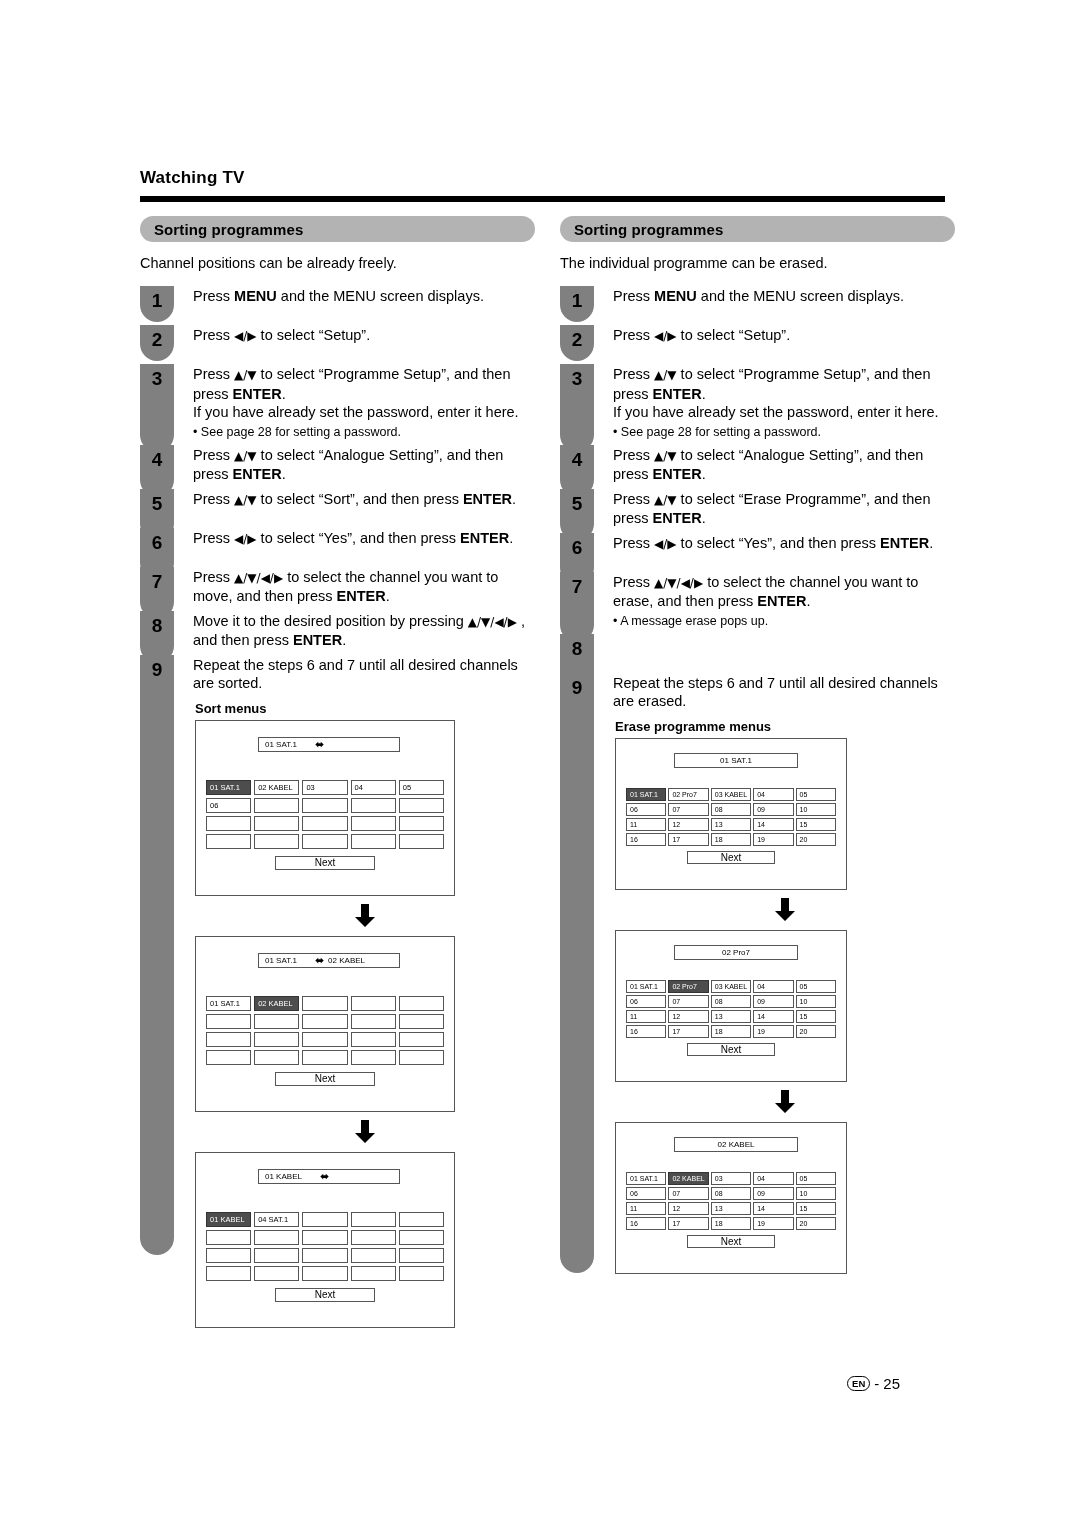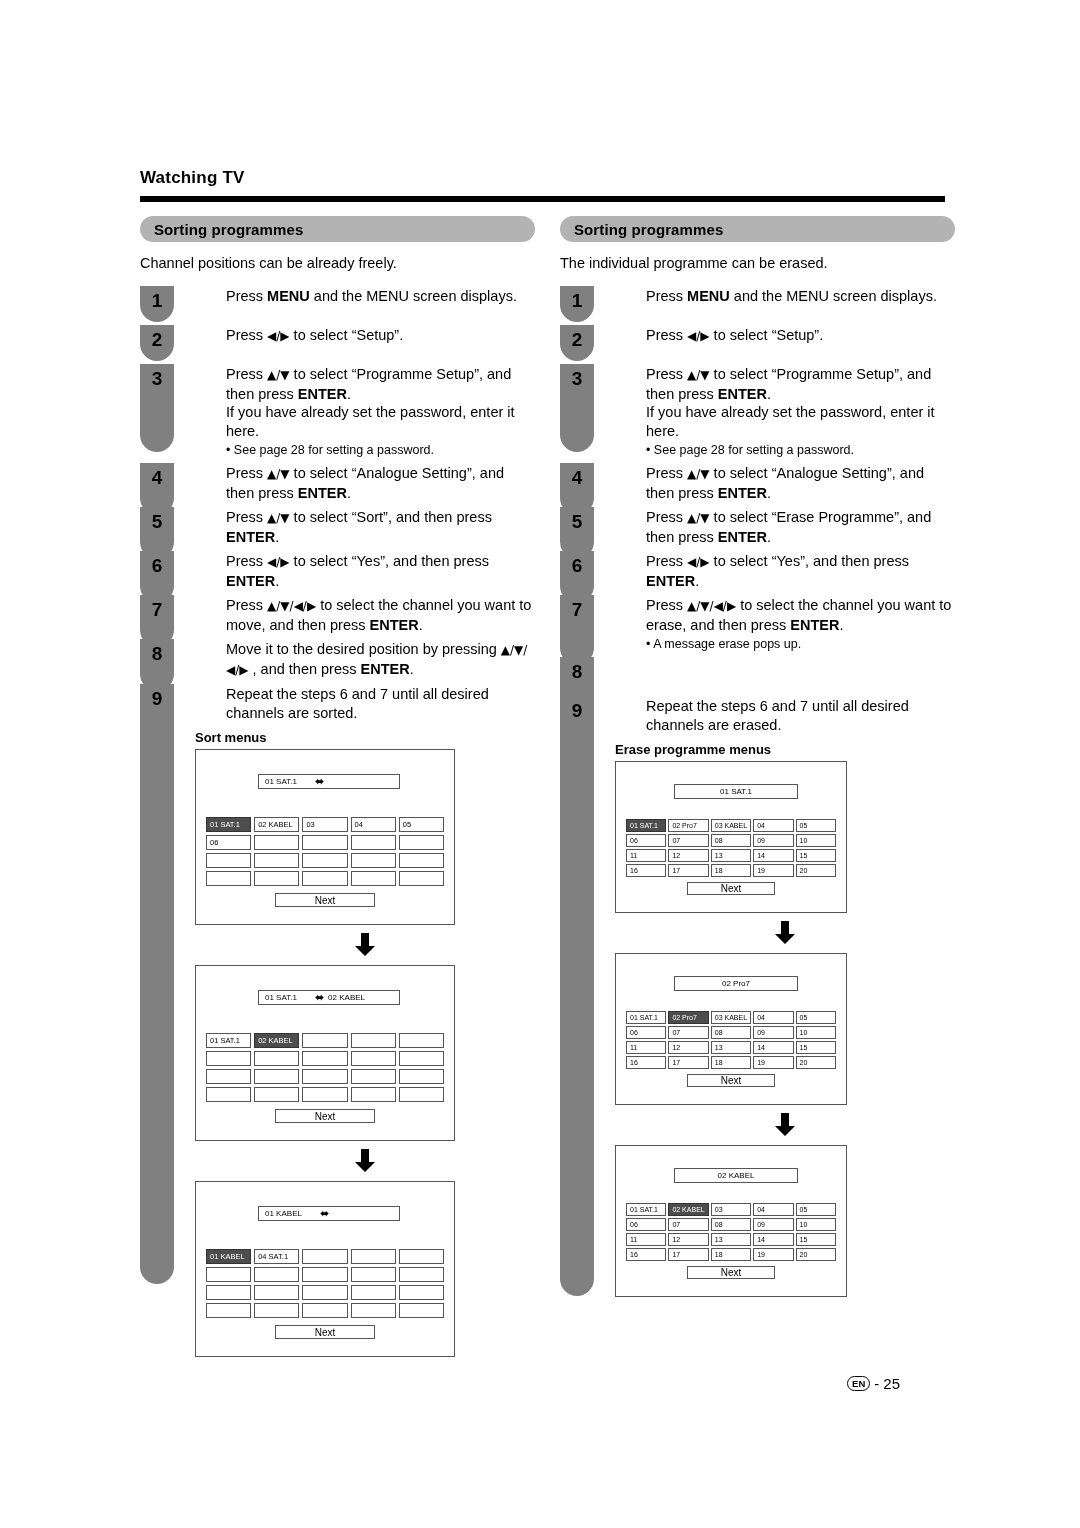--- a/index.html
+++ b/index.html
@@ -60,42 +60,42 @@
     line-height:30px;
     padding-bottom:6px;
     box-sizing:border-box;
   }
   .badge.h1{height:36px;}
   .badge.h2{height:52px;}
   .badge.h3{height:88px;}
   .badge.h4{height:70px;}
   .badge.tall{height:600px;border-radius:0 0 17px 17px;}
   .body{
-    margin-left:86px;
+    margin-left:53px;
     font-size:14.5px;
     line-height:18.5px;
     padding-top:1px;
   }
   .body b{font-weight:bold;}
   .sub{
     font-size:12.5px;line-height:16px;margin-top:1px;
   }
   .sub:before{content:"• ";}
 
   .arr{font-family:"DejaVu Sans",sans-serif;font-size:12px;letter-spacing:0px;}
 
   
   .diagram-wrap{position:relative;margin-left:55px;margin-top:8px;}
   .diagram-caption{
     text-align:left;font-size:13px;font-weight:bold;margin-bottom:4px;
   }
   .screen{
     border:1px solid #555;
     background:#fff;
-    padding:20px 10px 8px 10px;
+    padding:12px 10px 8px 10px;
     box-sizing:border-box;
   }
   .screen.sort{width:260px;height:176px;}
   .screen.erase{width:232px;height:152px;}
 
   .title-box{
     border:1px solid #555;
     height:15px;
     margin:0 auto;
     display:flex;align-items:center;

